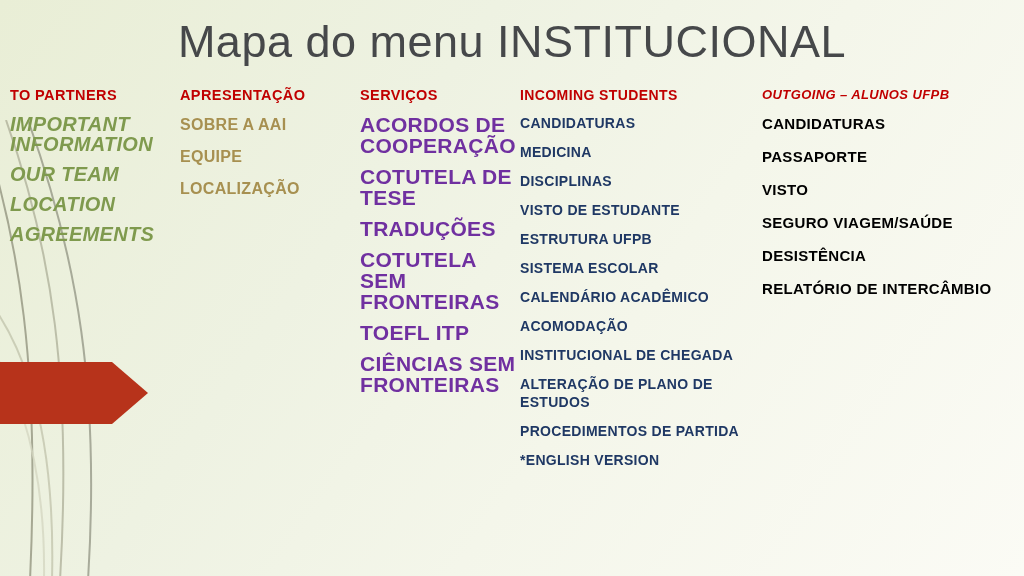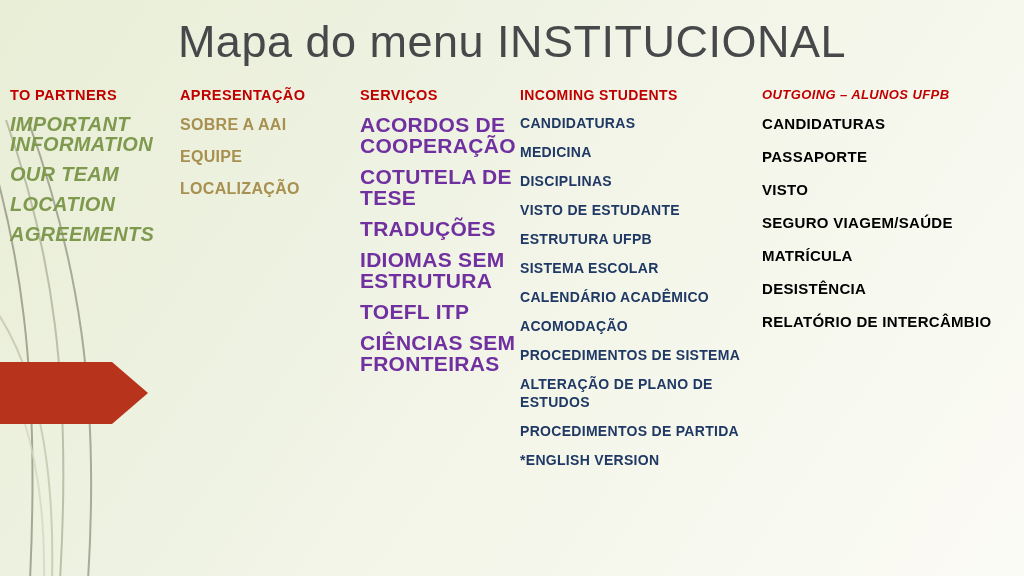--- a/index.html
+++ b/index.html
@@ -134,46 +134,45 @@
       <div class="col-item">SOBRE A AAI</div>
       <div class="col-item">EQUIPE</div>
       <div class="col-item">LOCALIZAÇÃO</div>
     </div>
 
     <div class="col" id="col-servicos">
       <div class="col-head">SERVIÇOS</div>
       <div class="col-item">ACORDOS DE COOPERAÇÃO</div>
       <div class="col-item">COTUTELA DE TESE</div>
       <div class="col-item">TRADUÇÕES</div>
-      <div class="col-item">IDIOMAS SEM ESTRUTURA</div>
+      <div class="col-item">COTUTELA SEM FRONTEIRAS</div>
       <div class="col-item">TOEFL ITP</div>
       <div class="col-item">CIÊNCIAS SEM FRONTEIRAS</div>
     </div>
 
     <div class="col" id="col-incoming">
       <div class="col-head">INCOMING STUDENTS</div>
       <div class="col-item">CANDIDATURAS</div>
       <div class="col-item">MEDICINA</div>
       <div class="col-item">DISCIPLINAS</div>
       <div class="col-item">VISTO DE ESTUDANTE</div>
       <div class="col-item">ESTRUTURA UFPB</div>
       <div class="col-item">SISTEMA ESCOLAR</div>
       <div class="col-item">CALENDÁRIO ACADÊMICO</div>
       <div class="col-item">ACOMODAÇÃO</div>
-      <div class="col-item">PROCEDIMENTOS DE SISTEMA</div>
+      <div class="col-item">INSTITUCIONAL DE CHEGADA</div>
       <div class="col-item">ALTERAÇÃO DE PLANO DE ESTUDOS</div>
       <div class="col-item">PROCEDIMENTOS DE PARTIDA</div>
       <div class="col-item">*ENGLISH VERSION</div>
     </div>
 
     <div class="col" id="col-outgoing">
       <div class="col-head">OUTGOING – ALUNOS UFPB</div>
       <div class="col-item">CANDIDATURAS</div>
       <div class="col-item">PASSAPORTE</div>
       <div class="col-item">VISTO</div>
       <div class="col-item">SEGURO VIAGEM/SAÚDE</div>
-      <div class="col-item">MATRÍCULA</div>
       <div class="col-item">DESISTÊNCIA</div>
       <div class="col-item">RELATÓRIO DE INTERCÂMBIO</div>
     </div>
 
   </div>
 </div>
 
 </body></html>

